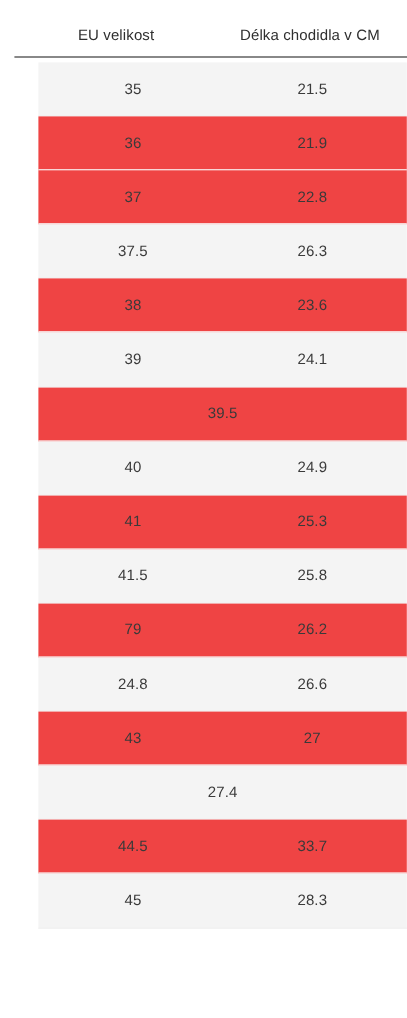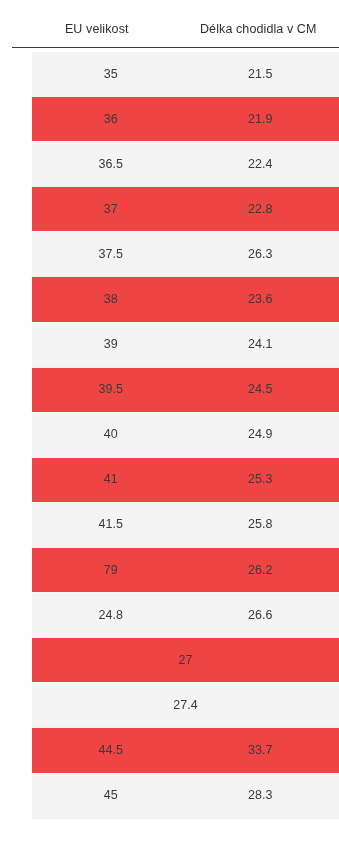--- a/index.html
+++ b/index.html
@@ -89,43 +89,38 @@
 
   <div class="chart-body">
       <div class="chart-row striped">
         <div class="body-cell">35</div>
         <div class="body-cell">21.5</div>
       </div>
       <div class="chart-row">
         <div class="body-cell">36</div>
         <div class="body-cell">21.9</div>
       </div>
-      <div class="chart-row striped">
-        <div class="body-cell">36.5</div>
-        <div class="body-cell">22.4</div>
-      </div>
       <div class="chart-row">
         <div class="body-cell">37</div>
         <div class="body-cell">22.8</div>
       </div>
       <div class="chart-row striped">
         <div class="body-cell">37.5</div>
         <div class="body-cell">26.3</div>
       </div>
       <div class="chart-row">
         <div class="body-cell">38</div>
         <div class="body-cell">23.6</div>
       </div>
       <div class="chart-row striped">
         <div class="body-cell">39</div>
         <div class="body-cell">24.1</div>
       </div>
       <div class="chart-row">
         <div class="body-cell">39.5</div>
-        <div class="body-cell">24.5</div>
       </div>
       <div class="chart-row striped">
         <div class="body-cell">40</div>
         <div class="body-cell">24.9</div>
       </div>
       <div class="chart-row">
         <div class="body-cell">41</div>
         <div class="body-cell">25.3</div>
       </div>
       <div class="chart-row striped">
@@ -134,20 +129,21 @@
       </div>
       <div class="chart-row">
         <div class="body-cell">79</div>
         <div class="body-cell">26.2</div>
       </div>
       <div class="chart-row striped">
         <div class="body-cell">24.8</div>
         <div class="body-cell">26.6</div>
       </div>
       <div class="chart-row">
+        <div class="body-cell">43</div>
         <div class="body-cell">27</div>
       </div>
       <div class="chart-row striped">
         <div class="body-cell">27.4</div>
       </div>
       <div class="chart-row">
         <div class="body-cell">44.5</div>
         <div class="body-cell">33.7</div>
       </div>
       <div class="chart-row striped">

